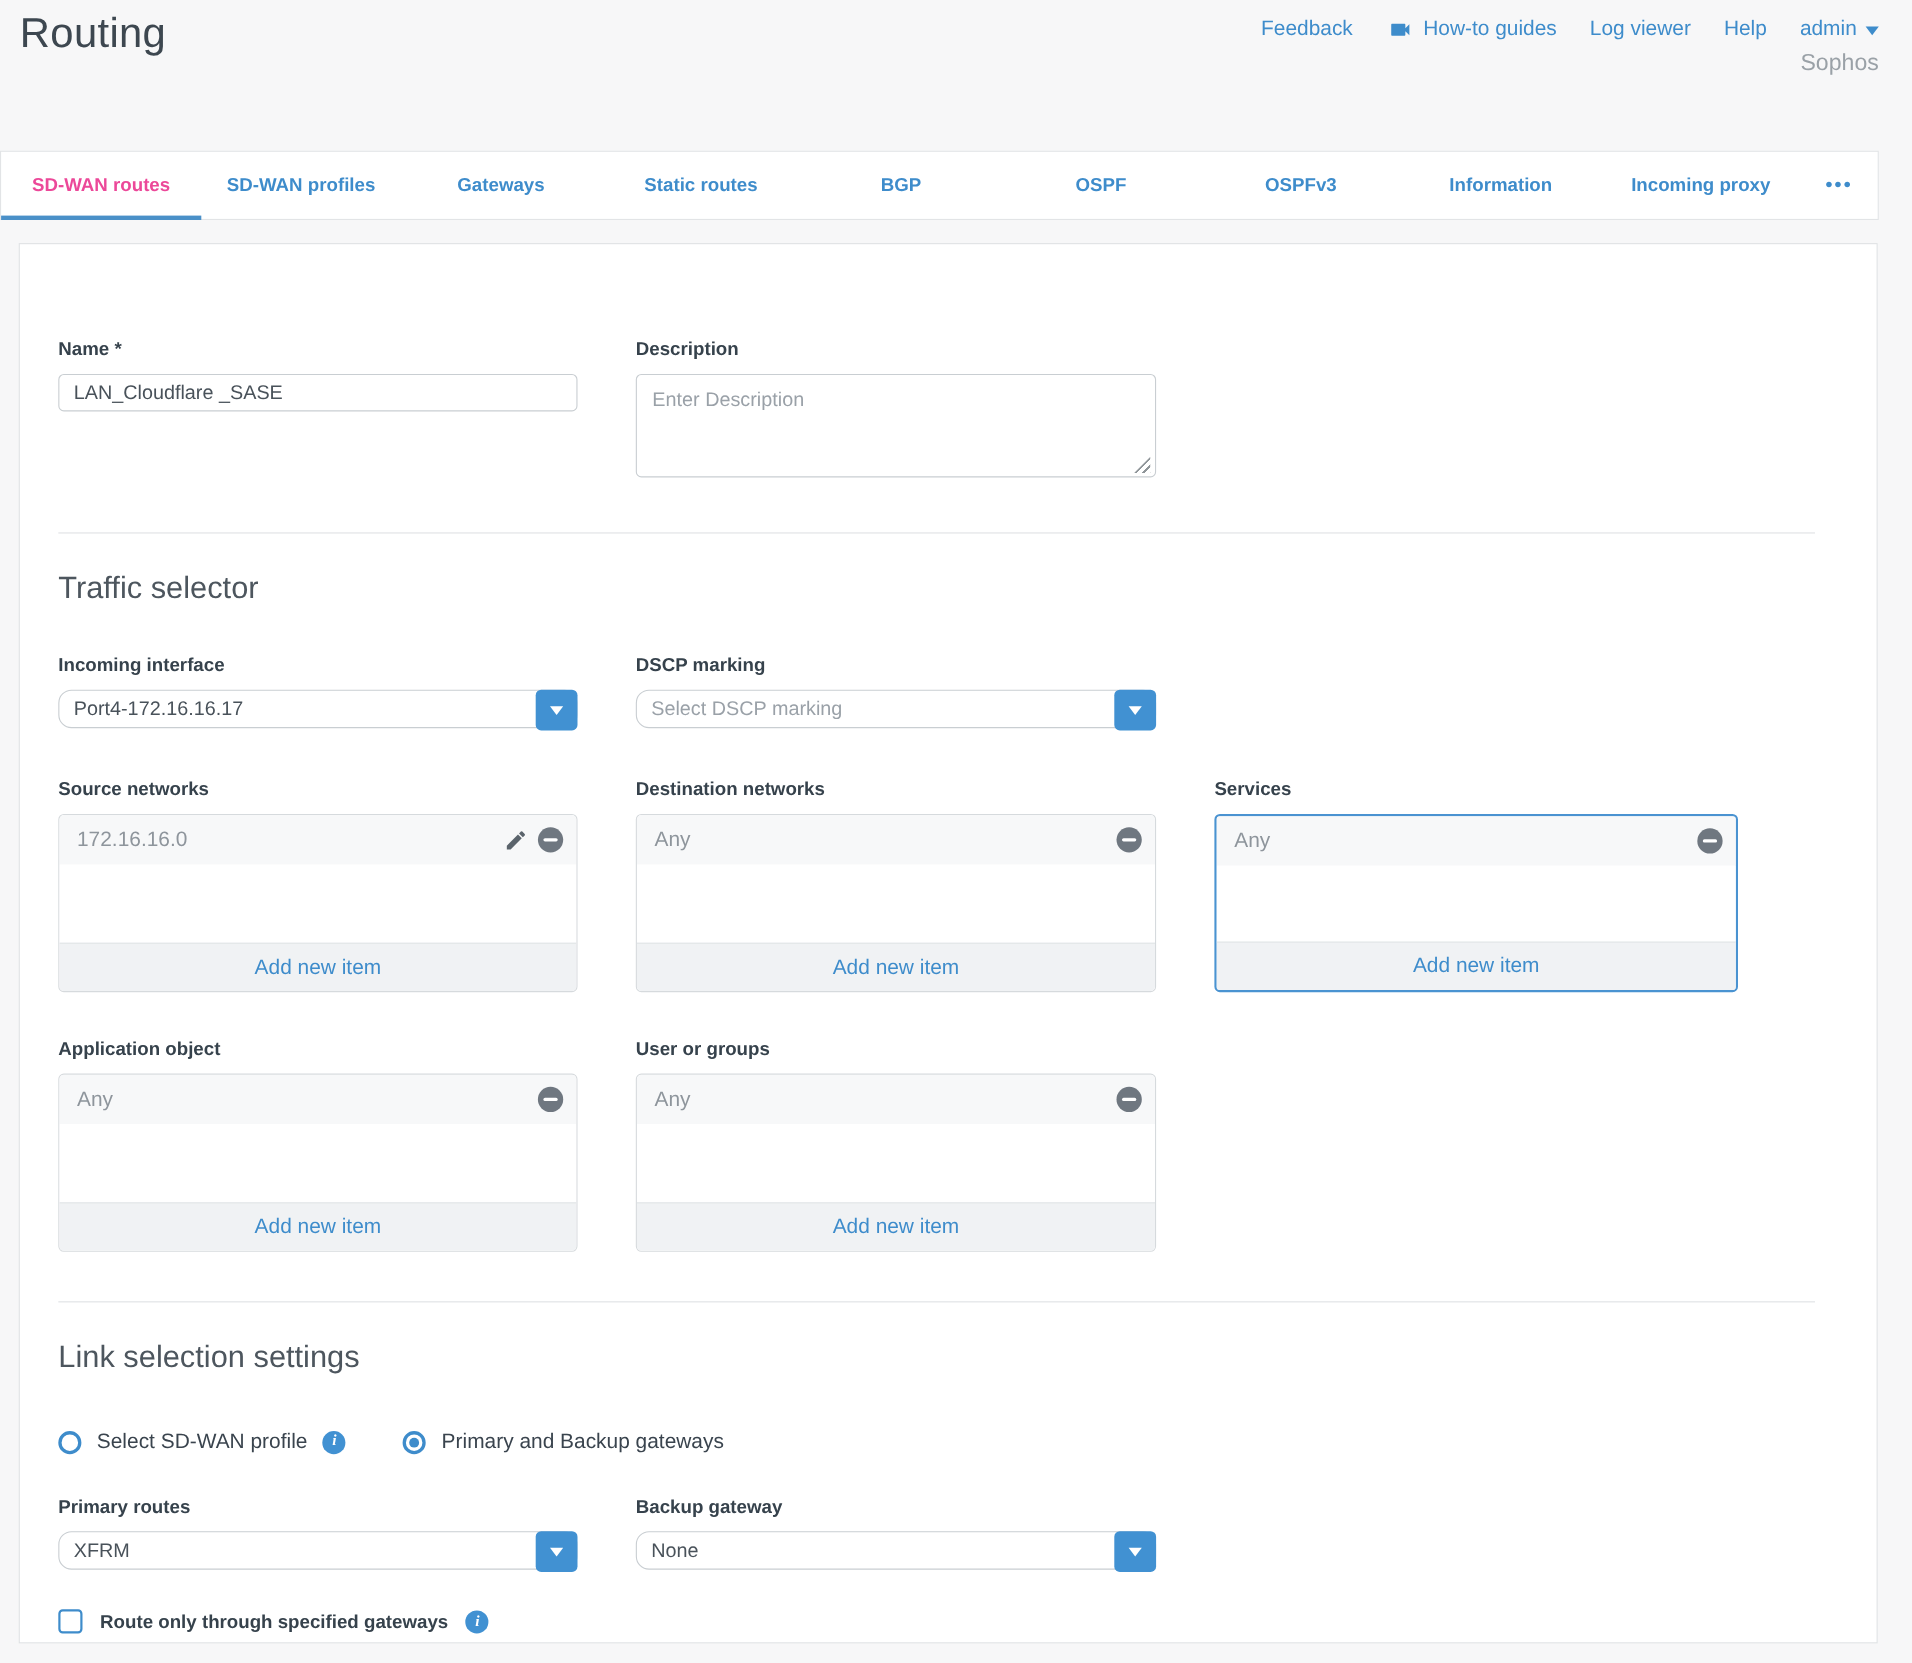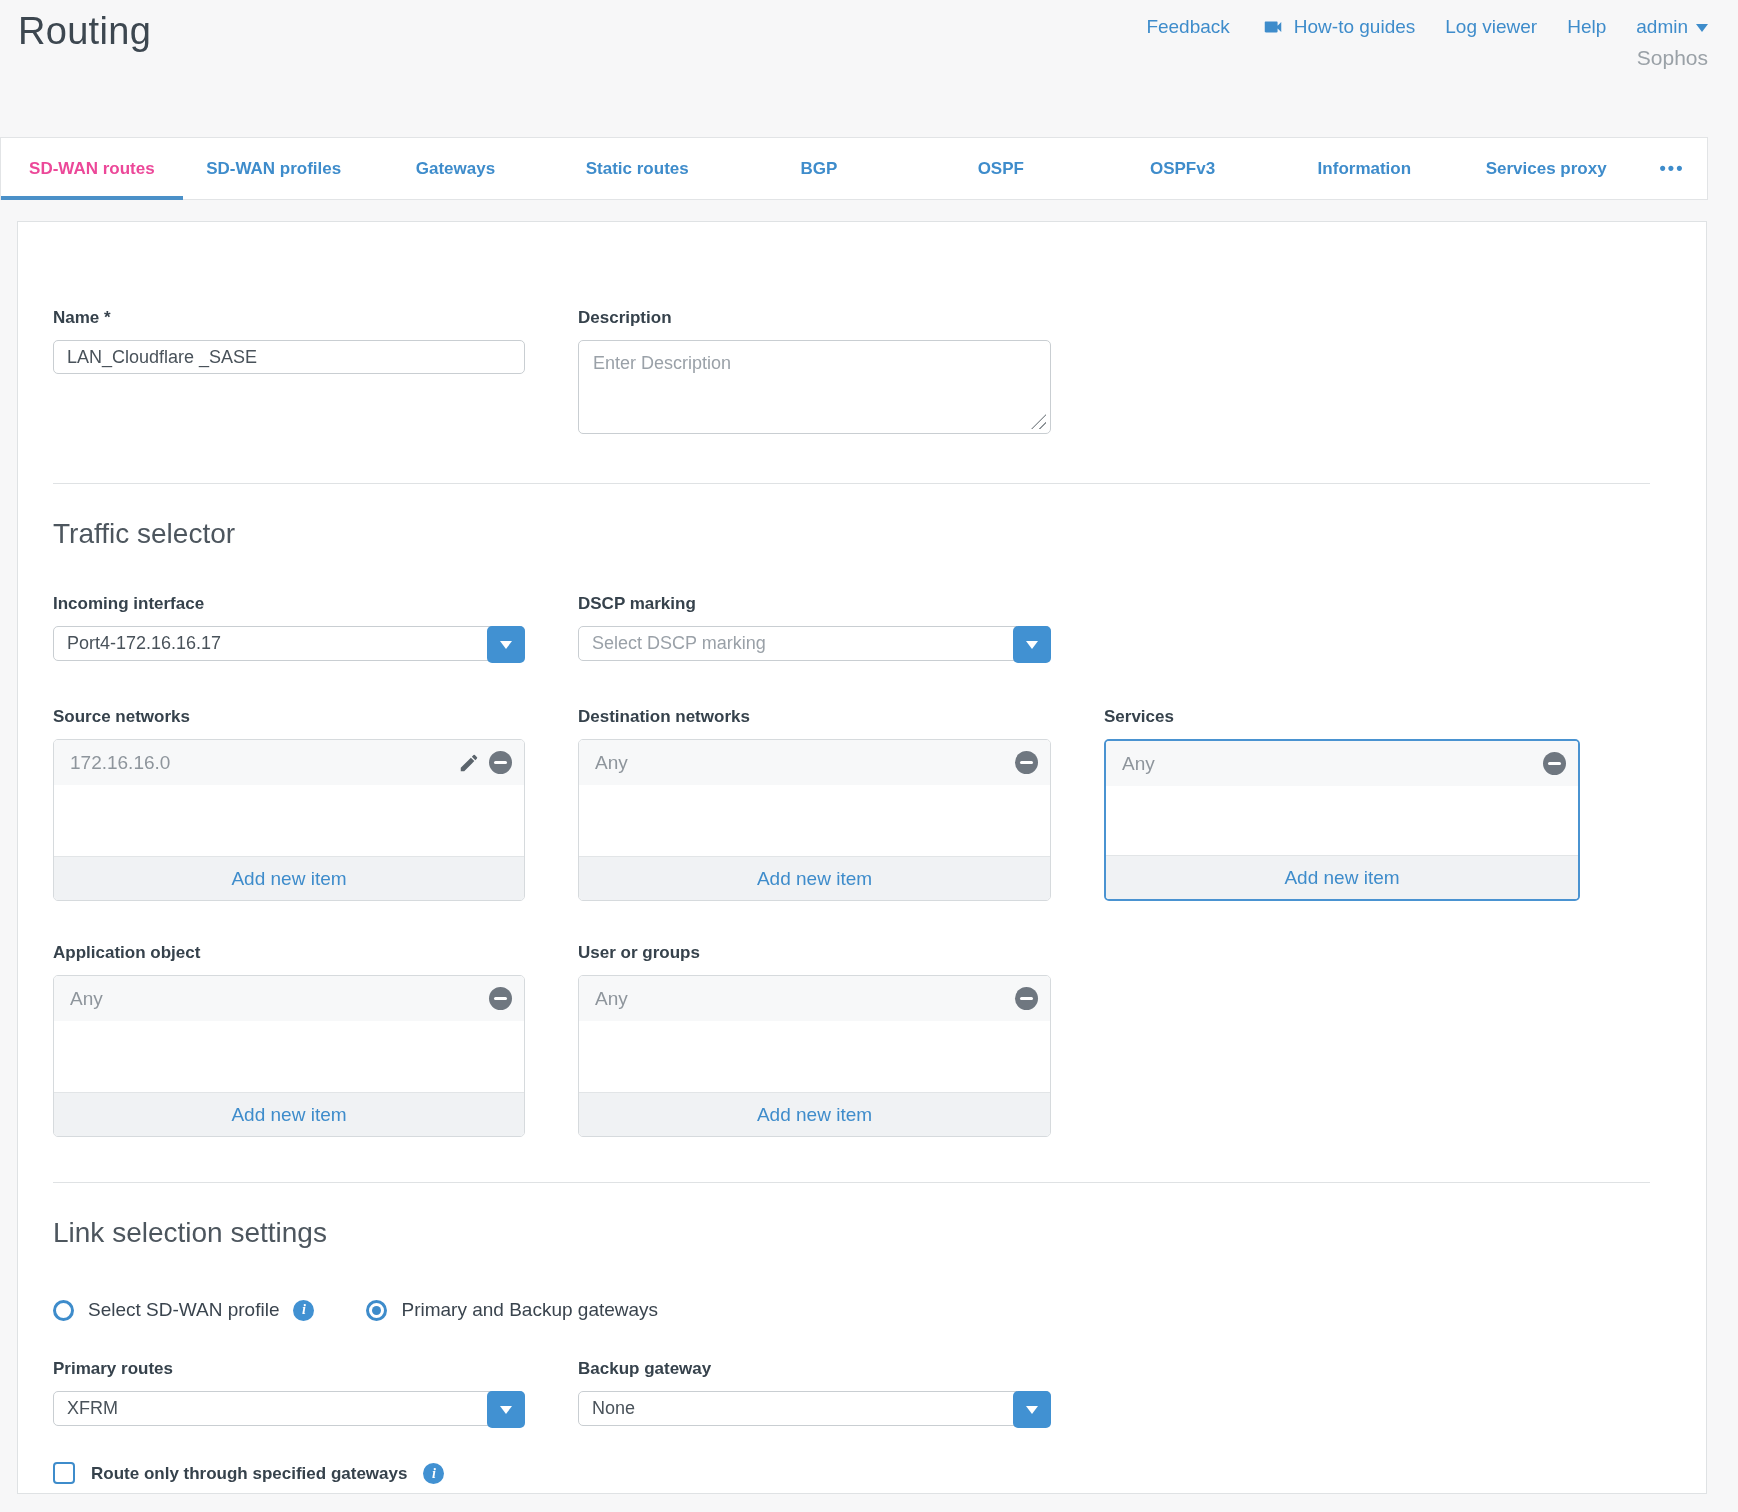--- a/index.html
+++ b/index.html
@@ -83,21 +83,21 @@
   .info-icon { width: 21px; height: 21px; border-radius: 50%; background: #4191d2; color: #fff;
     font-size: 14px; font-weight: 700; font-style: italic; display: inline-flex;
     align-items: center; justify-content: center; font-family: "Liberation Serif", serif; flex: none; }
   .checkbox-row { display: flex; align-items: center; gap: 16px; }
   .checkbox { width: 22px; height: 22px; border: 2px solid #3e8ccb; border-radius: 4px; background: #fff; flex: none; cursor: pointer; }
   .checkbox-label { font-size: 17px; font-weight: 700; color: #36424c; }
 
   .mt-divider1 { margin-top: 45px; }
   .mt-heading  { margin-top: 34px; }
   .mt-labels1  { margin-top: 44px; }
-  .mt-select   { margin-top: 0px; }
+  .mt-select   { margin-top: 0px; border-radius: 12px; }
   .mt-labels2  { margin-top: 46px; }
   .mt-labels3  { margin-top: 42px; }
   .mt-radio    { margin-top: 50px; }
   .mt-gwlabels { margin-top: 38px; }
   .mt-check    { margin-top: 36px; align-items: flex-end; }
 </style>
 </head>
 <body>
 
 <div class="header">
@@ -147,21 +147,21 @@
   <div class="tab">
       <span>OSPF</span>
     </div>
   <div class="tab">
       <span>OSPFv3</span>
     </div>
   <div class="tab">
       <span>Information</span>
     </div>
   <div class="tab">
-      <span>Services proxy</span>
+      <span>Incoming proxy</span>
     </div>
   <div class="tab-more">
       <span>•••</span>
     </div>
 </div>
 
 <div class="card">
 
   <div class="row">
     <div class="col-a">

